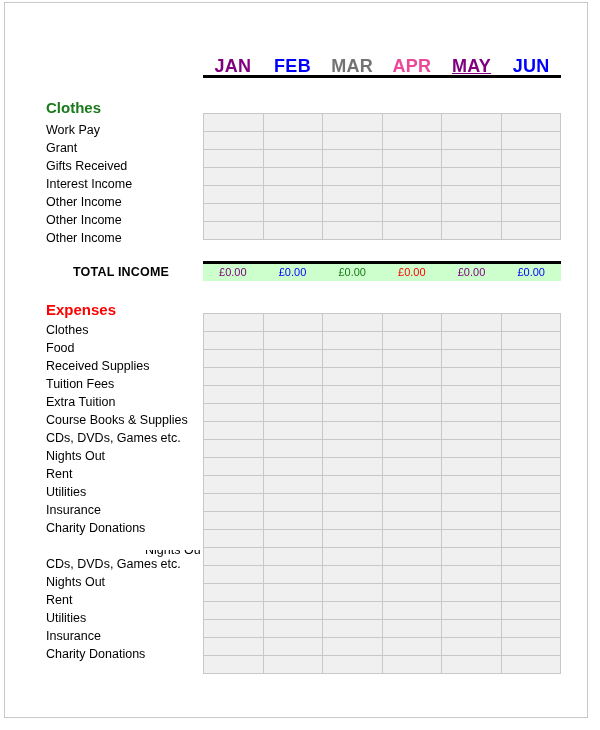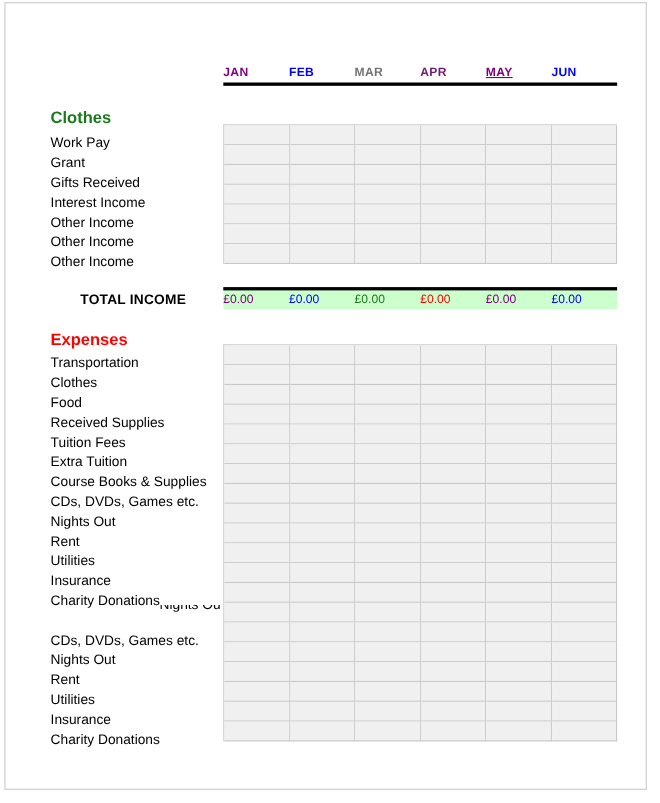--- a/index.html
+++ b/index.html
@@ -30,22 +30,22 @@
   #month-header {
     position: absolute;
     left: 198px;
     top: 54px;
     width: 358px;
     height: 22px;
     display: flex;
   }
   .month-cell {
     flex: 1 1 0;
-    text-align: left;
-    font-size: 11px;
+    text-align: center;
+    font-size: 18px;
     font-weight: bold;
     letter-spacing: 0.3px;
     line-height: 18px;
   }
   #header-rule {
     position: absolute;
     left: 198px;
     top: 72px;
     width: 358px;
     height: 3px;
@@ -123,20 +123,21 @@
     top: 258px;
     width: 358px;
     height: 20px;
     display: flex;
     background: #ccffcc;
     border-top: 3px solid #000000;
     box-sizing: border-box;
   }
   .total-cell {
     flex: 1 1 0;
+    text-align: center;
     font-size: 11px;
     line-height: 17px;
   }
 
   
   #clipped-artifact {
     position: absolute;
     left: 140px;
     top: 547px;
     width: 56px;
@@ -154,21 +155,21 @@
 </style>
 </head>
 <body>
 
 <div id="page-frame">
 
   <div id="month-header">
       <div class="month-cell" style="color: rgb(128, 0, 128);">JAN</div>
       <div class="month-cell" style="color: rgb(0, 0, 255);">FEB</div>
       <div class="month-cell" style="color: #737373;">MAR</div>
-      <div class="month-cell" style="color: #701a75;">APR</div>
+      <div class="month-cell" style="color: #ec4899;">APR</div>
       <div class="month-cell" style="color: rgb(128, 0, 128); text-decoration: underline;">MAY</div>
       <div class="month-cell" style="color: rgb(0, 0, 255);">JUN</div>
     </div>
   <div id="header-rule"></div>
 
   <div class="section-heading" id="income-heading">Clothes</div>
 
   <div class="label-col" id="income-labels">
       <div class="row-label">Work Pay</div>
       <div class="row-label">Grant</div>
@@ -243,21 +244,20 @@
       <div class="total-cell" style="color: rgb(0, 0, 255);">£0.00</div>
       <div class="total-cell" style="color: rgb(26, 122, 26);">£0.00</div>
       <div class="total-cell" style="color: rgb(255, 0, 0);">£0.00</div>
       <div class="total-cell" style="color: rgb(128, 0, 128);">£0.00</div>
       <div class="total-cell" style="color: rgb(0, 0, 255);">£0.00</div>
     </div>
 
   <div class="section-heading" id="expenses-heading">Expenses</div>
 
   <div class="label-col" id="expense-labels">
-      <div class="row-label">Transportation</div>
       <div class="row-label">Clothes</div>
       <div class="row-label">Food</div>
       <div class="row-label">Received Supplies</div>
       <div class="row-label">Tuition Fees</div>
       <div class="row-label">Extra Tuition</div>
       <div class="row-label">Course Books &amp; Supplies</div>
       <div class="row-label">CDs, DVDs, Games etc.</div>
       <div class="row-label">Nights Out</div>
       <div class="row-label">Rent</div>
       <div class="row-label">Utilities</div>

